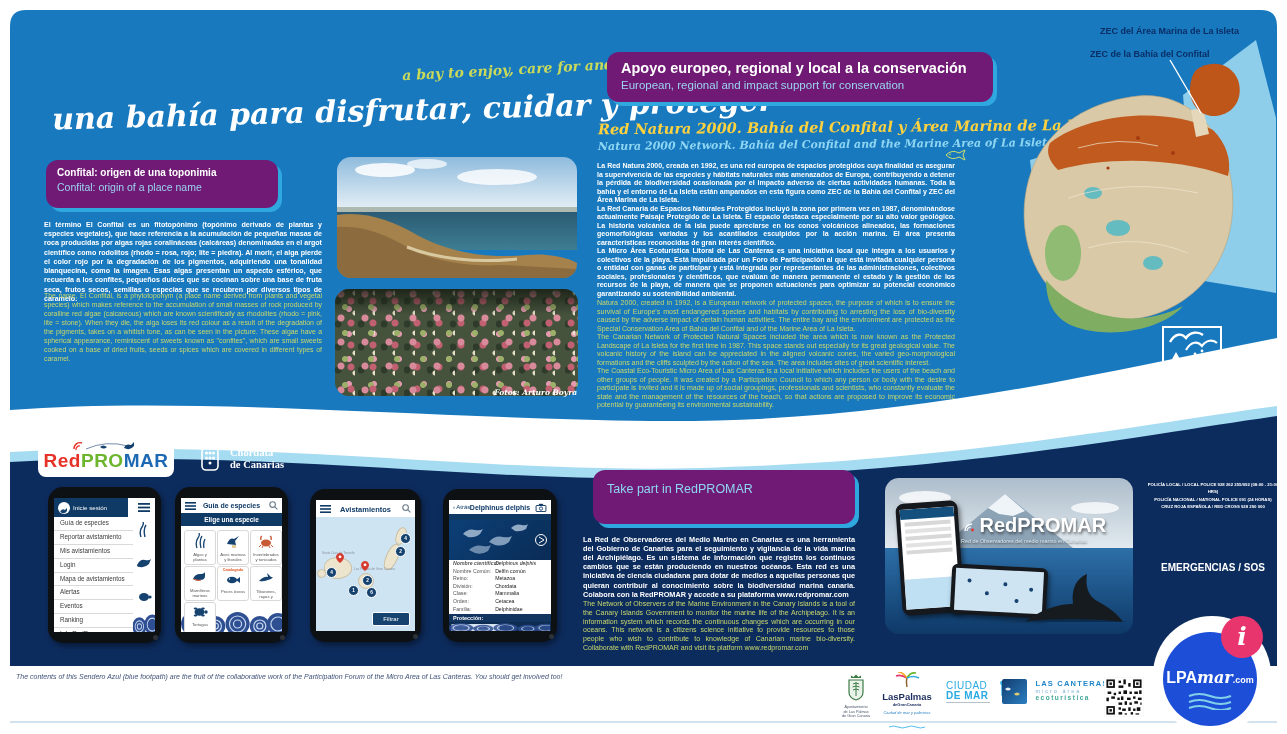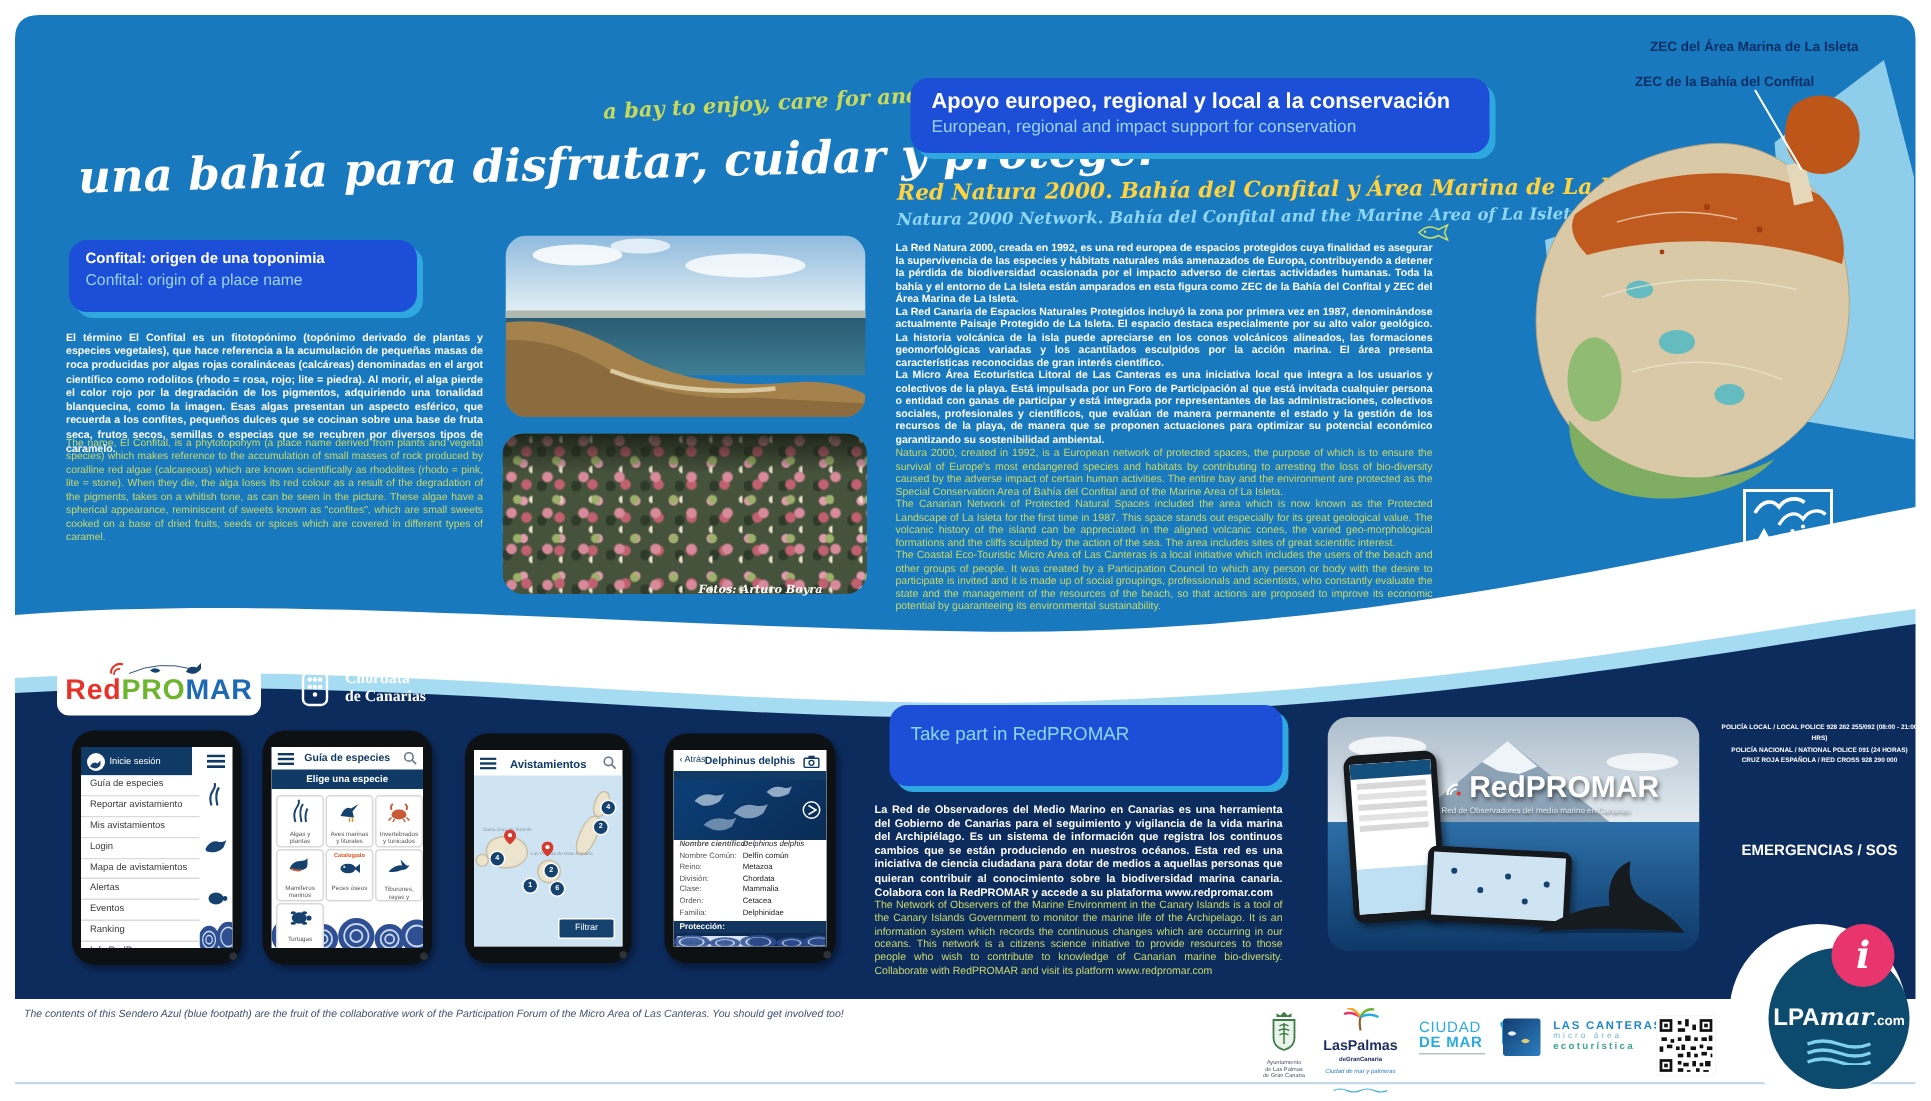--- a/index.html
+++ b/index.html
@@ -1,21 +1,21 @@
 <!DOCTYPE html>
 <html><head>
 <meta charset="utf-8">
 <title>El Confital</title>
 <style>
   html,body{margin:0;padding:0}
   #poster{position:relative;width:1287px;height:734px;background:#fff;font-family:"Liberation Sans",sans-serif;overflow:hidden}
   .abs{position:absolute}
   .w{color:#fff}
   .jus{text-align:justify}
-  .box{background:#1d4ed8;border-radius:12px;box-shadow:4px 4px 0 #2FA8E0;color:#fff}
+  .box{background:#701a75;border-radius:12px;box-shadow:4px 4px 0 #2FA8E0;color:#fff}
   .box .t{font-weight:bold}
   .box .s{color:#9BD4F0}
   .script{font-family:"DejaVu Serif",serif;font-style:italic;font-weight:bold}
   .es{color:#fff;font-weight:bold}
   .en{color:#C8D86C}
   .zec{color:#0A2E66;font-weight:bold;font-size:9px}
   .phone{position:absolute;background:#0E1114;border-radius:15px;box-shadow:2px 3px 6px rgba(0,0,0,.45)}
   .screen{position:absolute;left:6px;right:6px;top:11px;bottom:11px;background:#fff;overflow:hidden}
   .homebtn{position:absolute;right:3px;bottom:3px;width:5px;height:5px;border-radius:50%;background:#2E3237}
   .menu-item{height:12.9px;line-height:12.9px;border-bottom:0.5px solid #DADADA;padding-left:6px;font-size:6.3px;color:#3A3A3A;background:#fff}
@@ -65,21 +65,21 @@
     <svg class="abs" style="left:0;top:40px" width="240" height="81" viewBox="0 0 240 81">
       <path d="M0,81 V18 C30,14 55,24 80,38 C110,55 150,62 190,58 C210,56 230,60 240,66 V81 Z" fill="#A5824C"></path>
       <path d="M0,81 V30 C25,28 50,38 70,50 C95,64 130,70 165,68 L240,72 V81 Z" fill="#8C6B3E"></path>
       <path d="M70,50 C100,62 140,66 180,62" stroke="#D9C9A0" stroke-width="3" fill="none"></path>
     </svg>
   </div>
 
   <div class="abs" style="left:335px;top:289px;width:243px;height:107px;border-radius:14px;overflow:hidden;background-color:#45523C;background-image:radial-gradient(circle at 6px 5px,#D88A9A 3px,transparent 4px),radial-gradient(circle at 16px 12px,#C06070 3px,transparent 4px),radial-gradient(circle at 10px 18px,#9DB06A 2.5px,transparent 3.5px),radial-gradient(circle at 20px 4px,#E8E0C8 2px,transparent 3px),radial-gradient(circle at 3px 12px,#2E3A2A 3px,transparent 4px),radial-gradient(circle at 14px 20px,#E39AAE 2.5px,transparent 3.5px);background-size:24px 24px,22px 22px,26px 26px,20px 20px,23px 23px,25px 25px">
     <div class="abs" style="left:0;top:0;right:0;height:26px;background:linear-gradient(rgba(20,26,16,.8),rgba(20,26,16,0))"></div>
   </div>
-  <div class="abs script w" style="left:437px;top:388px;width:140px;text-align:center;font-size:7.5px">Fotos: Arturo Boyra</div>
+  <div class="abs script w" style="left:437px;top:388px;width:140px;text-align:right;font-size:7.5px">Fotos: Arturo Boyra</div>
 
   <div class="abs box" style="left:607px;top:52px;width:386px;height:50px;padding:8px 14px;box-sizing:border-box">
     <div class="t" style="font-size:14.5px">Apoyo europeo, regional y local a la conservación</div>
     <div class="s" style="font-size:11.5px;margin-top:3px">European, regional and impact support for conservation</div>
   </div>
 
   <div class="abs script" style="left:598px;top:118px;font-size:14.5px;color:#FFD23E;transform:rotate(-0.5deg)">Red Natura 2000. Bahía del Confital y Área Marina de La Isleta</div>
   <div class="abs script" style="left:598px;top:138px;font-size:11px;color:#8ED6F2;transform:rotate(-0.5deg)">Natura 2000 Network. Bahía del Confital and the Marine Area of La Isleta</div>
   <svg class="abs" style="left:944px;top:148px" width="24" height="14" viewBox="0 0 24 14">
     <path d="M2,7 Q8,1 15,5 L21,2 L19,7 L21,12 L15,9 Q8,13 2,7 Z" fill="none" stroke="#CFE06A" stroke-width="1"></path>
@@ -474,21 +474,21 @@
   </div>
 
   <div class="abs w" style="left:1143px;top:481px;width:140px;font-size:4.3px;font-weight:bold;text-align:center;line-height:1.7">
     <div>POLICÍA LOCAL / LOCAL POLICE 928 262 255/092 (08:00 - 21:00 HRS)</div>
     <div>POLICÍA NACIONAL / NATIONAL POLICE 091 (24 HORAS)</div>
     <div>CRUZ ROJA ESPAÑOLA / RED CROSS 928 290 000</div>
   </div>
   <div class="abs w" style="left:1140px;top:562px;width:146px;font-size:10px;font-weight:bold;text-align:center">EMERGENCIAS / SOS</div>
 
   <div class="abs" style="left:1153px;top:616px;width:118px;height:118px;background:#fff;border-radius:50%;z-index:5">
-    <div class="abs" style="left:26px;top:16px;width:94px;height:94px;background:#0c4a6e;border-radius:50%">
+    <div class="abs" style="left:10px;top:16px;width:94px;height:94px;background:#1d4ed8;border-radius:50%">
       <div class="abs w" style="left:0;top:36px;width:100%;text-align:center">
         <span style="font-size:16px;font-weight:bold">LPA</span><span class="script" style="font-size:16px">mar</span><span style="font-size:9px;font-weight:bold">.com</span>
       </div>
       <svg class="abs" style="left:24px;top:60px" width="46" height="18" viewBox="0 0 46 18">
         <path d="M2,4 Q12,0 23,4 Q34,8 44,4" stroke="#7FD0E8" stroke-width="2.2" fill="none"></path>
         <path d="M2,10 Q12,6 23,10 Q34,14 44,10" stroke="#7FD0E8" stroke-width="2.2" fill="none"></path>
         <path d="M2,16 Q12,12 23,16 Q34,20 44,16" stroke="#7FD0E8" stroke-width="2.2" fill="none"></path>
       </svg>
     </div>
     <div class="abs" style="left:68px;top:0;width:42px;height:42px;background:#E8356D;border-radius:50%;text-align:center">

